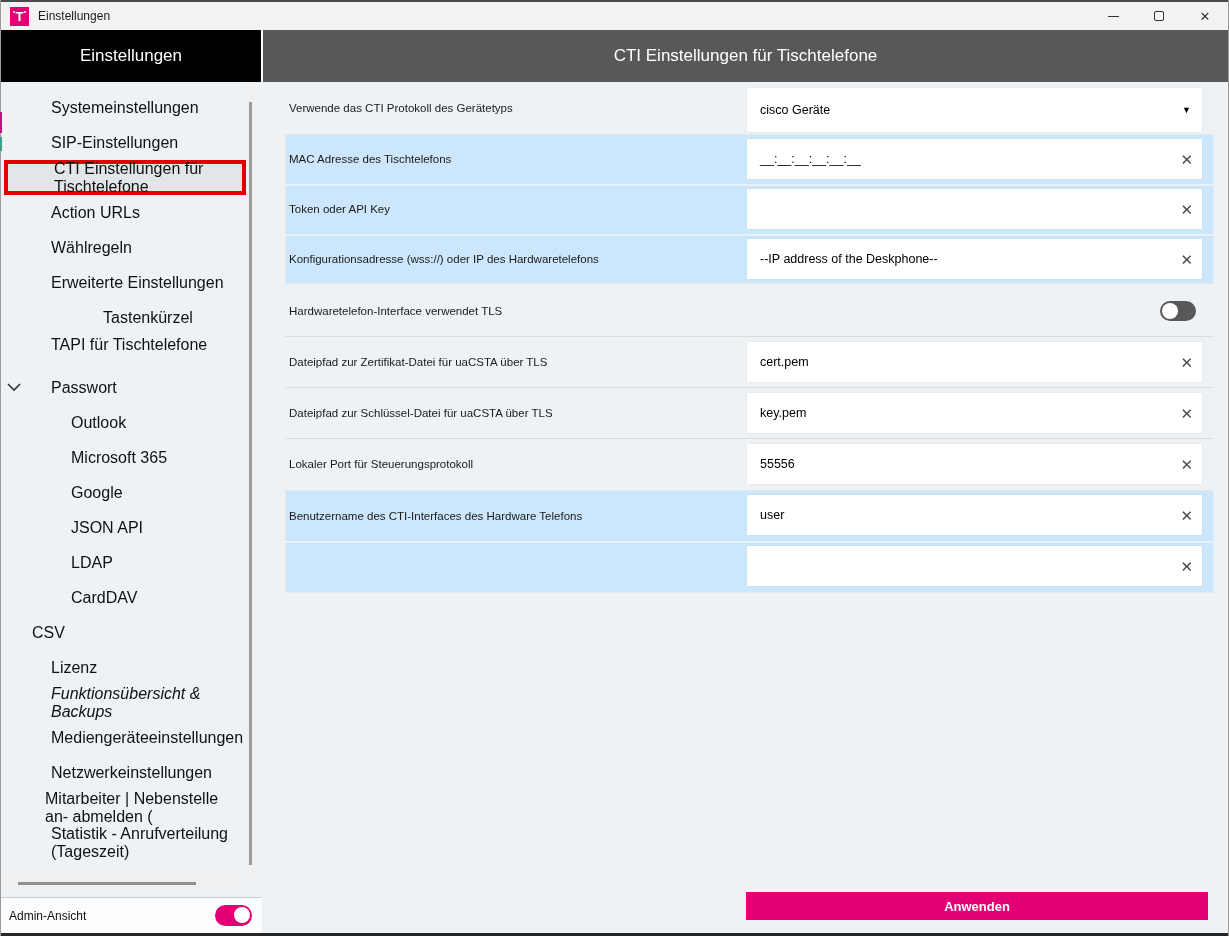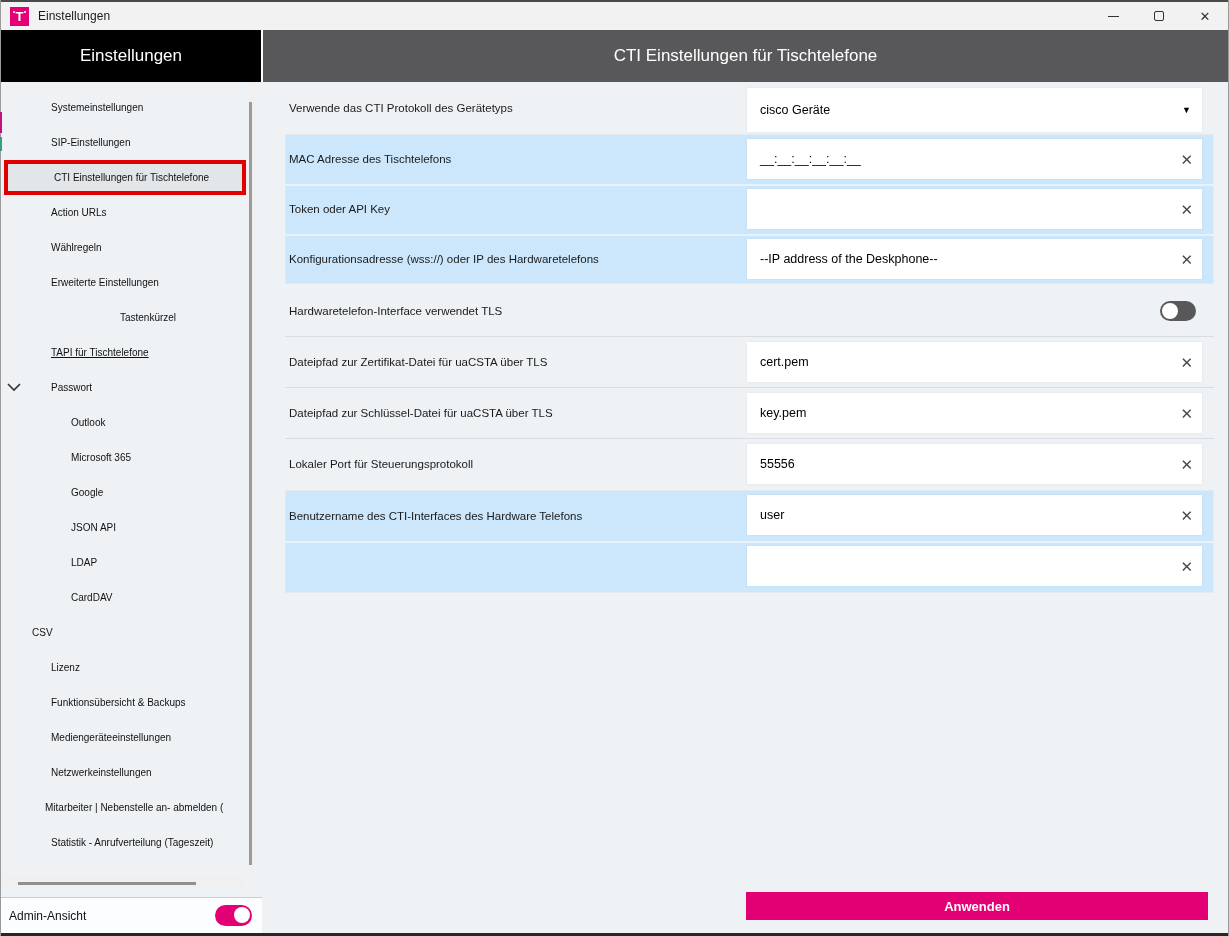--- a/index.html
+++ b/index.html
@@ -39,21 +39,21 @@
     background:#58585a; color:#fff; display:flex; align-items:center; justify-content:center; font-size:17px; }
 
   
   .sliver-magenta { position:absolute; left:0; top:112px; width:2px; height:21px; background:#c2137c; z-index:61; }
   .sliver-teal { position:absolute; left:0; top:137px; width:2px; height:14px; background:#3a9b8a; z-index:61; }
 
   
   .sidebar { position:absolute; left:1px; top:82px; width:261px; height:815px; background:#eef2f5; }
   .nav { position:absolute; left:0; top:8px; width:245px; height:772px; }
   .nav-item { position:absolute; left:0; width:244px; height:35px; display:flex; align-items:center;
-    padding-left:50px; font-size:10px; color:#111; cursor:default; }
+    padding-left:50px; font-size:16px; color:#111; cursor:default; }
   .nav-item.indent { padding-left:70px; }
   .nav-item.selected { left:3px; width:242px; border:4px solid #e10000; background:#e3e6e9; padding-left:46px; }
   .nav-chevron { position:absolute; left:5px; top:10px; width:16px; height:14px; }
   .vscroll-track { position:absolute; left:245px; top:0px; width:9px; height:796px; background:#f0f0f0; }
   .vscroll-thumb { position:absolute; left:3px; top:20px; width:3px; height:763px; background:#9b9b9b; }
   .hscroll-track { position:absolute; left:1px; top:876px; width:243px; height:14px; background:#f0f0f0; }
   .hscroll-thumb { position:absolute; left:17px; top:6px; width:178px; height:3px; background:#8f8f8f; }
   .side-divider { position:absolute; left:0; top:897px; width:262px; height:1px; background:#c9cdd0; }
   .admin-row { position:absolute; left:1px; top:898px; width:261px; height:35px; background:#fbfdfe;
     display:flex; align-items:center; }
@@ -145,21 +145,21 @@
     <span>Wählregeln</span>
   </div>
         <div class="nav-item" style="top: 175px;">
 
     <span>Erweiterte Einstellungen</span>
   </div>
         <div class="nav-item" style="top: 210px; justify-content: center;">
 
     <span>Tastenkürzel</span>
   </div>
-        <div class="nav-item" style="top: 245px; text-decoration: underline;">
+        <div class="nav-item" style="top: 237px;">
 
     <span>TAPI für Tischtelefone</span>
   </div>
         <div class="nav-item" style="top: 280px;">
     <svg class="nav-chevron" viewBox="0 0 16 14">
       <polyline points="2,4 8,10 14,4" fill="none" stroke="#333" stroke-width="1.6"></polyline>
     </svg>
     <span>Passwort</span>
   </div>
         <div class="nav-item indent" style="top: 315px;">
@@ -187,21 +187,21 @@
     <span>CardDAV</span>
   </div>
         <div class="nav-item indent" style="top: 525px; padding-left: 31px;">
 
     <span>CSV</span>
   </div>
         <div class="nav-item" style="top: 560px;">
 
     <span>Lizenz</span>
   </div>
-        <div class="nav-item" style="top: 595px;">
+        <div class="nav-item" style="top: 595px; font-style: italic;">
 
     <span>Funktionsübersicht &amp; Backups</span>
   </div>
         <div class="nav-item" style="top: 630px;">
 
     <span>Mediengeräteeinstellungen</span>
   </div>
         <div class="nav-item" style="top: 665px;">
 
     <span>Netzwerkeinstellungen</span>

